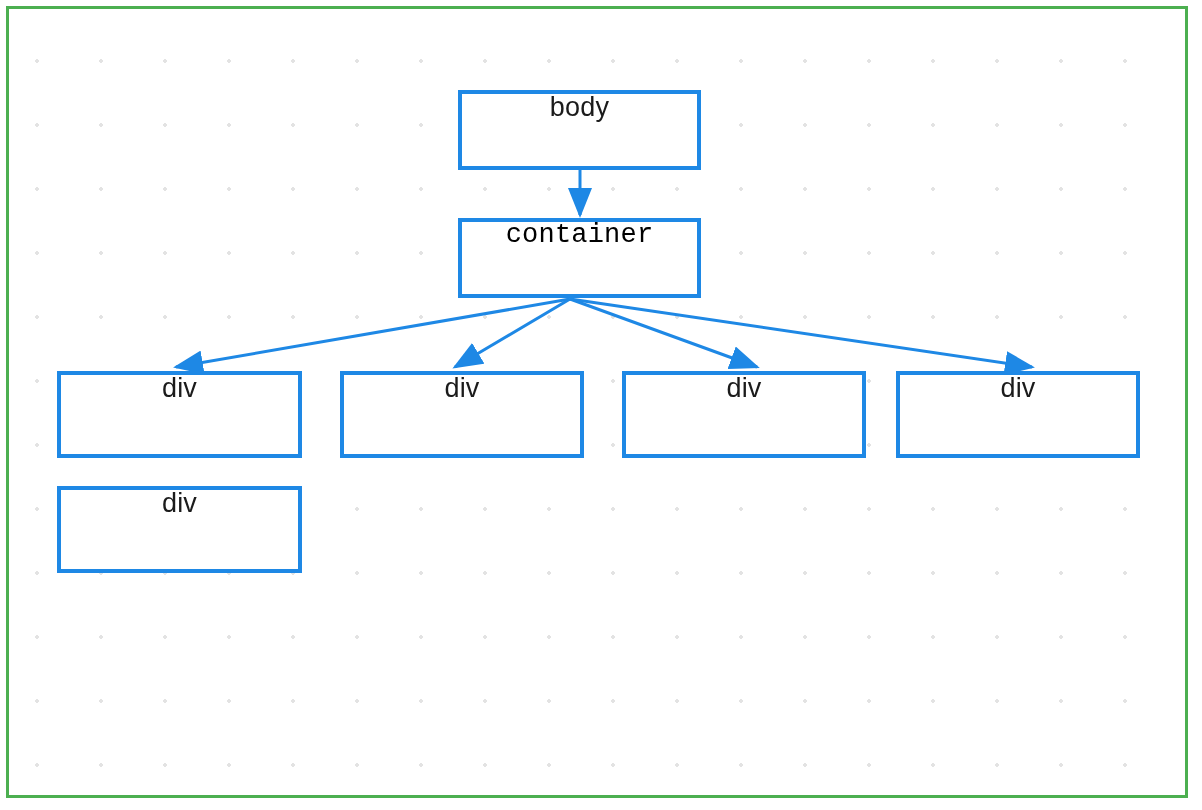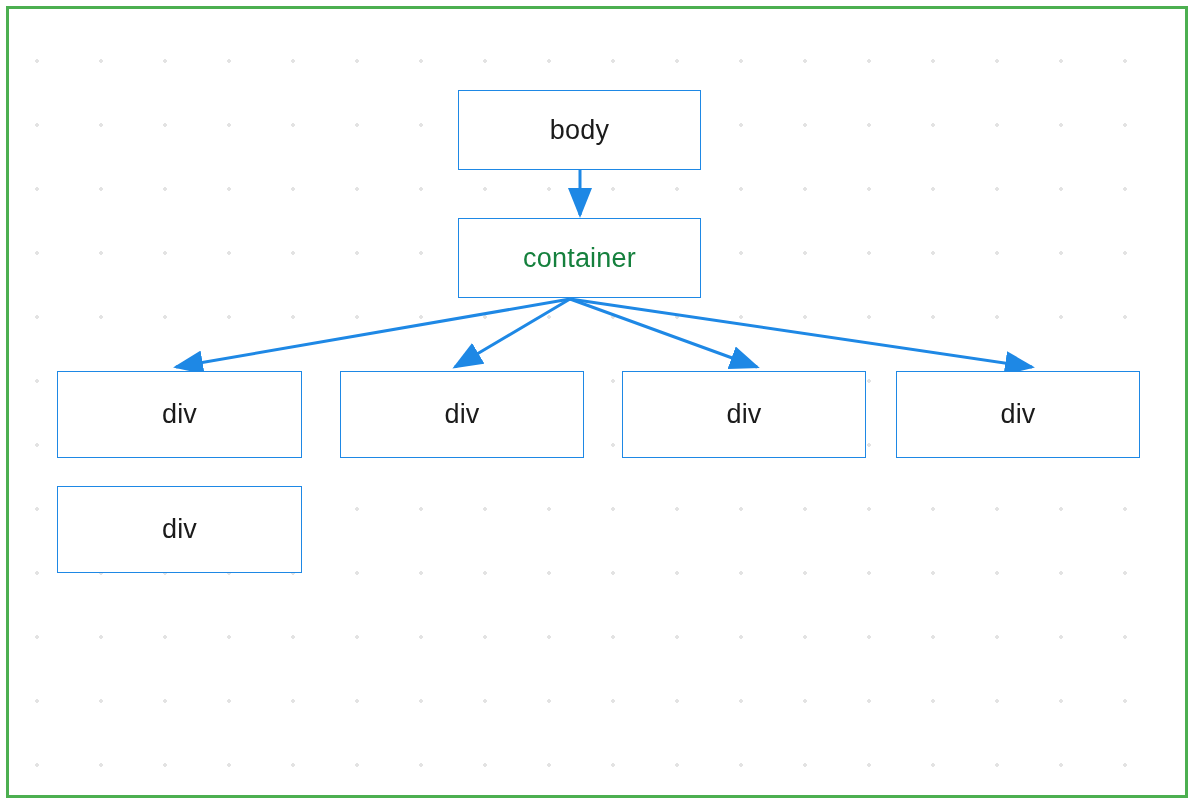--- a/index.html
+++ b/index.html
@@ -46,23 +46,22 @@
     top: 0;
     width: 1202px;
     height: 810px;
     pointer-events: none;
   }
   
   .node-box {
     position: absolute;
     box-sizing: border-box;
     background: #ffffff;
-    border: 1px solid #84cc16;
+    border: 4px solid #84cc16;
     display: flex;
-    align-items: center;
     justify-content: center;
   }
   .node-label {
     font-family: "Liberation Sans", sans-serif;
     font-size: 27px;
     line-height: 1;
     color: #1b1b1b;
     letter-spacing: 0.2px;
     white-space: nowrap;
     user-select: none;
@@ -90,21 +89,21 @@
         <line x1="570" y1="299" x2="757" y2="367" stroke="#1e88e5" stroke-width="3" marker-end="url(#arrowhead)"></line>
         <line x1="570" y1="299" x2="1032" y2="367" stroke="#1e88e5" stroke-width="3" marker-end="url(#arrowhead)"></line>
       </g>
   </svg>
 
   <div id="nodes-layer">
       <div class="node-box" style="left: 458px; top: 90px; width: 243px; height: 80px; border-color: rgb(30, 136, 229); background: rgb(255, 255, 255);">
         <span class="node-label" style="color: rgb(27, 27, 27);">body</span>
       </div>
       <div class="node-box" style="left: 458px; top: 218px; width: 243px; height: 80px; border-color: rgb(30, 136, 229); background: rgb(255, 255, 255);">
-        <span class="node-label" style="color: #15803d;">container</span>
+        <span class="node-label" style="color: #000000; font-family: Liberation Mono, monospace;">container</span>
       </div>
       <div class="node-box" style="left: 57px; top: 371px; width: 245px; height: 87px; border-color: rgb(30, 136, 229); background: rgb(255, 255, 255);">
         <span class="node-label" style="color: rgb(27, 27, 27);">div</span>
       </div>
       <div class="node-box" style="left: 340px; top: 371px; width: 244px; height: 87px; border-color: rgb(30, 136, 229); background: rgb(255, 255, 255);">
         <span class="node-label" style="color: rgb(27, 27, 27);">div</span>
       </div>
       <div class="node-box" style="left: 622px; top: 371px; width: 244px; height: 87px; border-color: rgb(30, 136, 229); background: rgb(255, 255, 255);">
         <span class="node-label" style="color: rgb(27, 27, 27);">div</span>
       </div>

